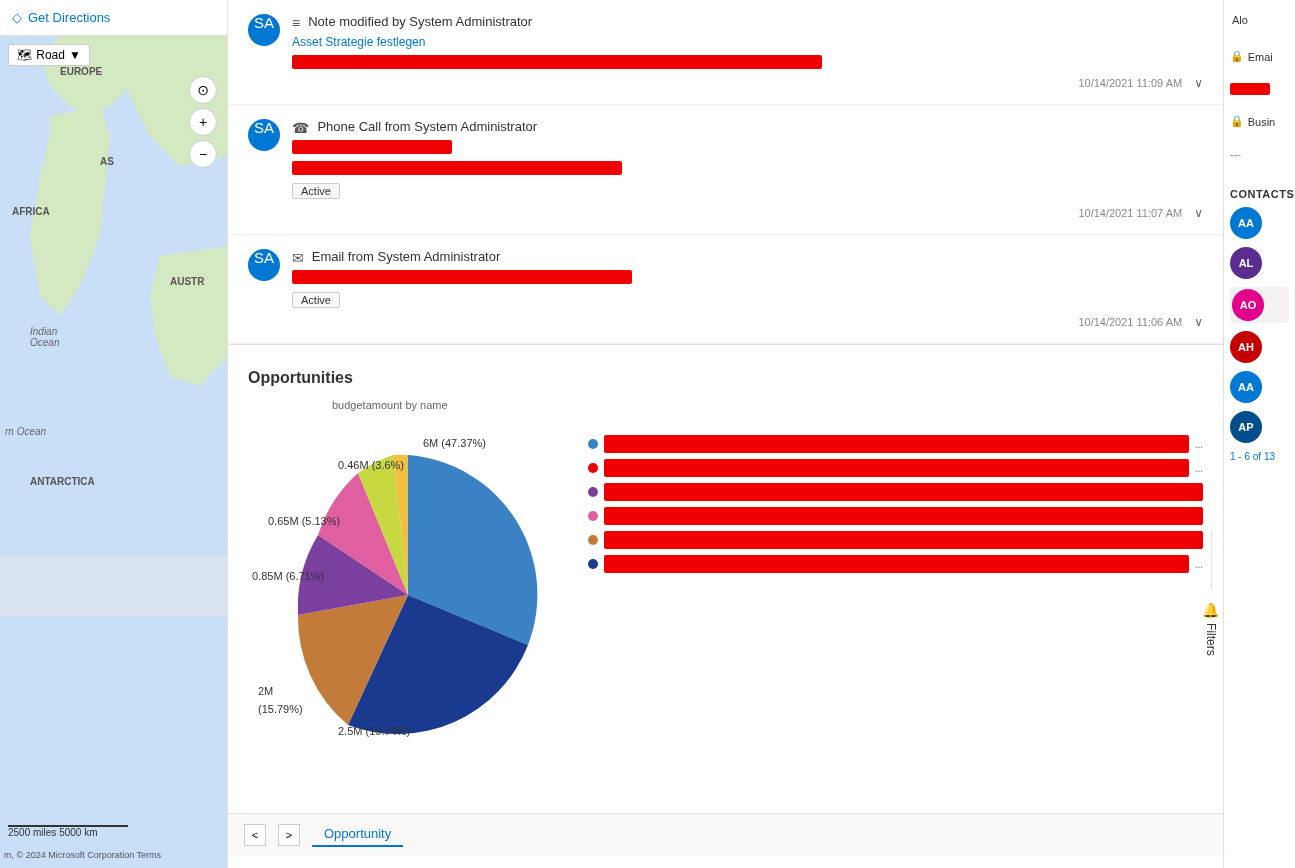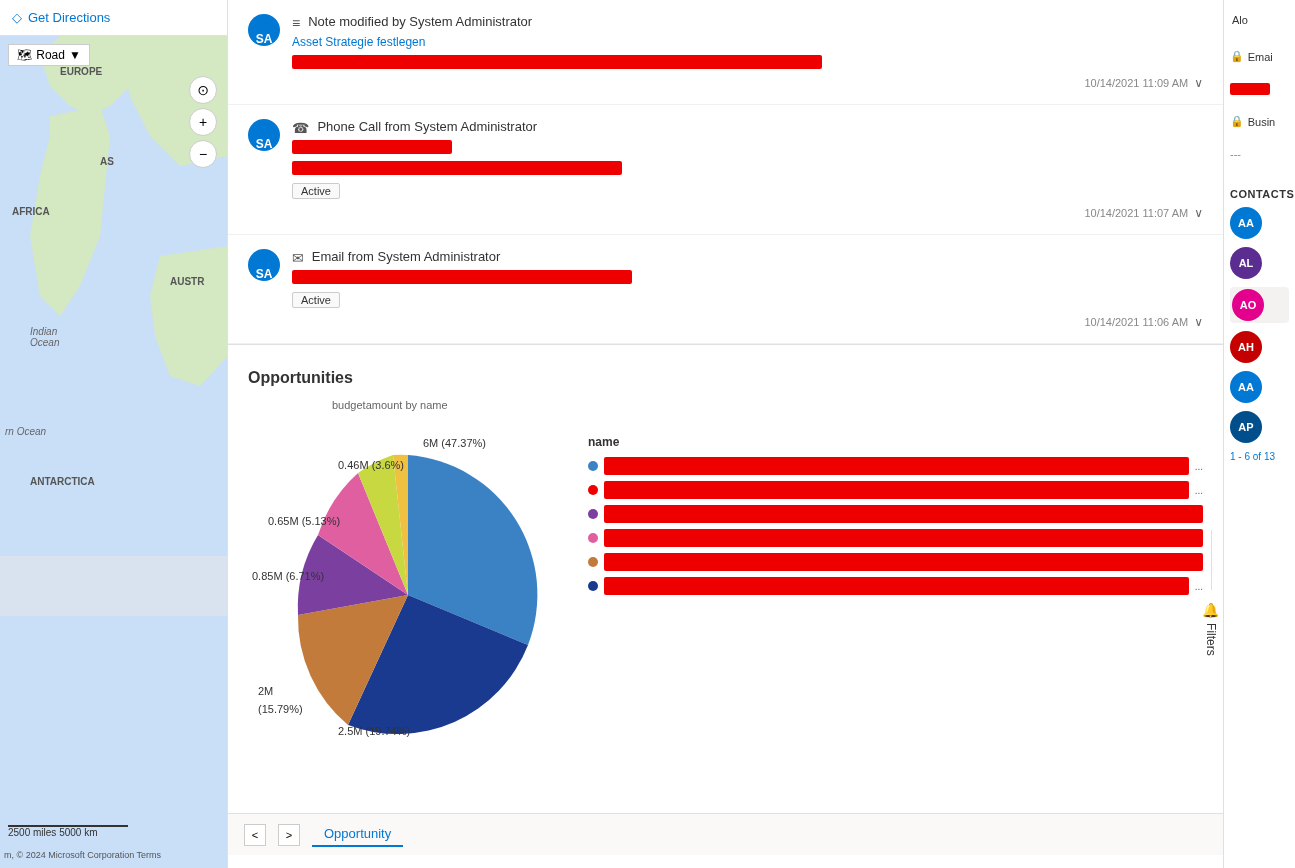--- a/index.html
+++ b/index.html
@@ -94,23 +94,23 @@
       border-bottom: 1px solid #f0f0f0;
       display: flex;
       gap: 12px;
     }
     .avatar {
       width: 32px;
       height: 32px;
       border-radius: 50%;
       background: #0078d4;
       color: #fff;
-      display: flex; align-items: flex-end; justify-content: center;
-      font-size: 12px;
-      font-weight: 700;
+      display: flex; align-items: flex-start; justify-content: center;
+      font-size: 15px;
+      font-weight: 400;
       flex-shrink: 0;
     }
     .activity-content {
       flex: 1;
     }
     .activity-header {
       display: flex;
       align-items: flex-start;
       gap: 8px;
       margin-bottom: 4px;
@@ -133,21 +133,21 @@
     .redacted-bar {
       height: 14px;
       background: #e00;
       border-radius: 2px;
       margin-bottom: 4px;
     }
     .activity-footer {
       display: flex;
       justify-content: flex-end;
       align-items: center;
-      gap: 6px;
+      gap: 12px;
       margin-top: 7px;
     }
     .timestamp {
       font-size: 11px;
       color: #888;
     }
     .chevron-icon {
       font-size: 12px;
       color: #666;
       cursor: pointer;
@@ -478,21 +478,20 @@
           <div style="position:absolute;top:22px;left:175px;font-size:11px;color:#333;white-space:nowrap;">6M (47.37%)</div>
           <div style="position:absolute;top:310px;left:90px;font-size:11px;color:#333;white-space:nowrap;">2.5M (19.74%)</div>
           <div style="position:absolute;top:270px;left:10px;font-size:11px;color:#333;white-space:nowrap;">2M</div>
           <div style="position:absolute;top:288px;left:10px;font-size:11px;color:#333;white-space:nowrap;">(15.79%)</div>
           <div style="position:absolute;top:155px;left:4px;font-size:11px;color:#333;white-space:nowrap;">0.85M (6.71%)</div>
           <div style="position:absolute;top:100px;left:20px;font-size:11px;color:#333;white-space:nowrap;">0.65M (5.13%)</div>
           <div style="position:absolute;top:44px;left:90px;font-size:11px;color:#333;white-space:nowrap;">0.46M (3.6%)</div>
         </div>
 
         <div class="legend-area">
-          <div class="legend-title">name</div>
           <div class="legend-items">
             <div class="legend-item">
               <div class="legend-dot" style="background:#3b82c4;"></div>
               <div class="legend-bar-wrap" style="width:180px;"></div>
               <span style="font-size:10px;color:#666;">...</span>
             </div>
             <div class="legend-item">
               <div class="legend-dot" style="background:#e00;"></div>
               <div class="legend-bar-wrap" style="width:160px;"></div>
               <span style="font-size:10px;color:#666;">...</span>

